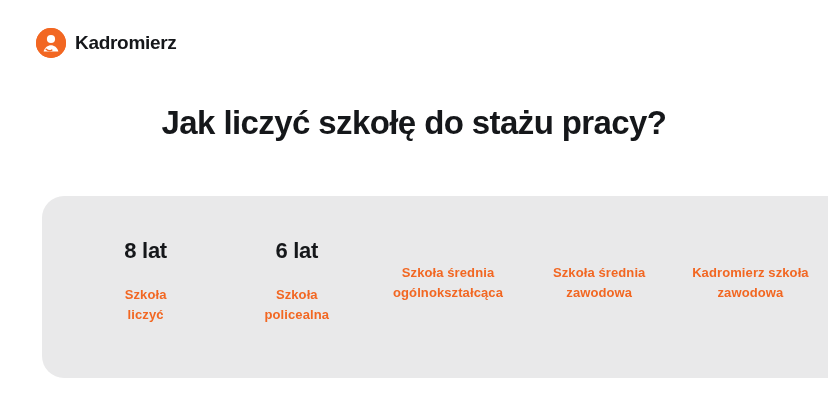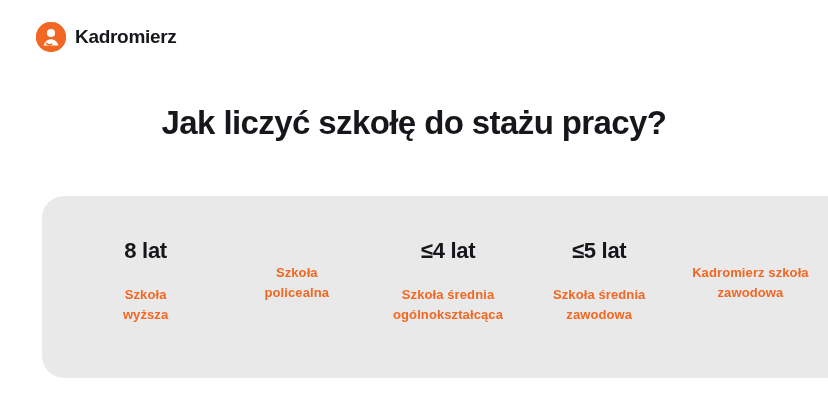--- a/index.html
+++ b/index.html
@@ -17,21 +17,21 @@
     position: relative;
     width: 828px;
     height: 420px;
     box-sizing: border-box;
   }
 
   
   .logo {
     position: absolute;
     left: 36px;
-    top: 22px;
+    top: 28px;
     display: flex;
     align-items: center;
     gap: 9px;
   }
   .logo-mark {
     width: 30px;
     height: 30px;
     border-radius: 50%;
     background: #f26722;
     display: block;
@@ -113,41 +113,40 @@
   </div>
 
   <div class="title">Jak liczyć szkołę do stażu pracy?</div>
 
   <div class="card">
 
     <div class="item">
       <div class="item-years">8 lat</div>
       <div class="item-desc">
         <div>Szkoła</div>
-        <div>wyższa</div>
+        <div>liczyć</div>
       </div>
     </div>
 
     <div class="item">
+      <div class="item-years">6 lat</div>
       <div class="item-desc">
         <div>Szkoła</div>
         <div>policealna</div>
       </div>
     </div>
 
     <div class="item">
-      <div class="item-years">≤4 lat</div>
       <div class="item-desc">
         <div>Szkoła średnia</div>
         <div>ogólnokształcąca</div>
       </div>
     </div>
 
     <div class="item">
-      <div class="item-years">≤5 lat</div>
       <div class="item-desc">
         <div>Szkoła średnia</div>
         <div>zawodowa</div>
       </div>
     </div>
 
     <div class="item">
       <div class="item-desc">
         <div>Kadromierz szkoła</div>
         <div>zawodowa</div>

